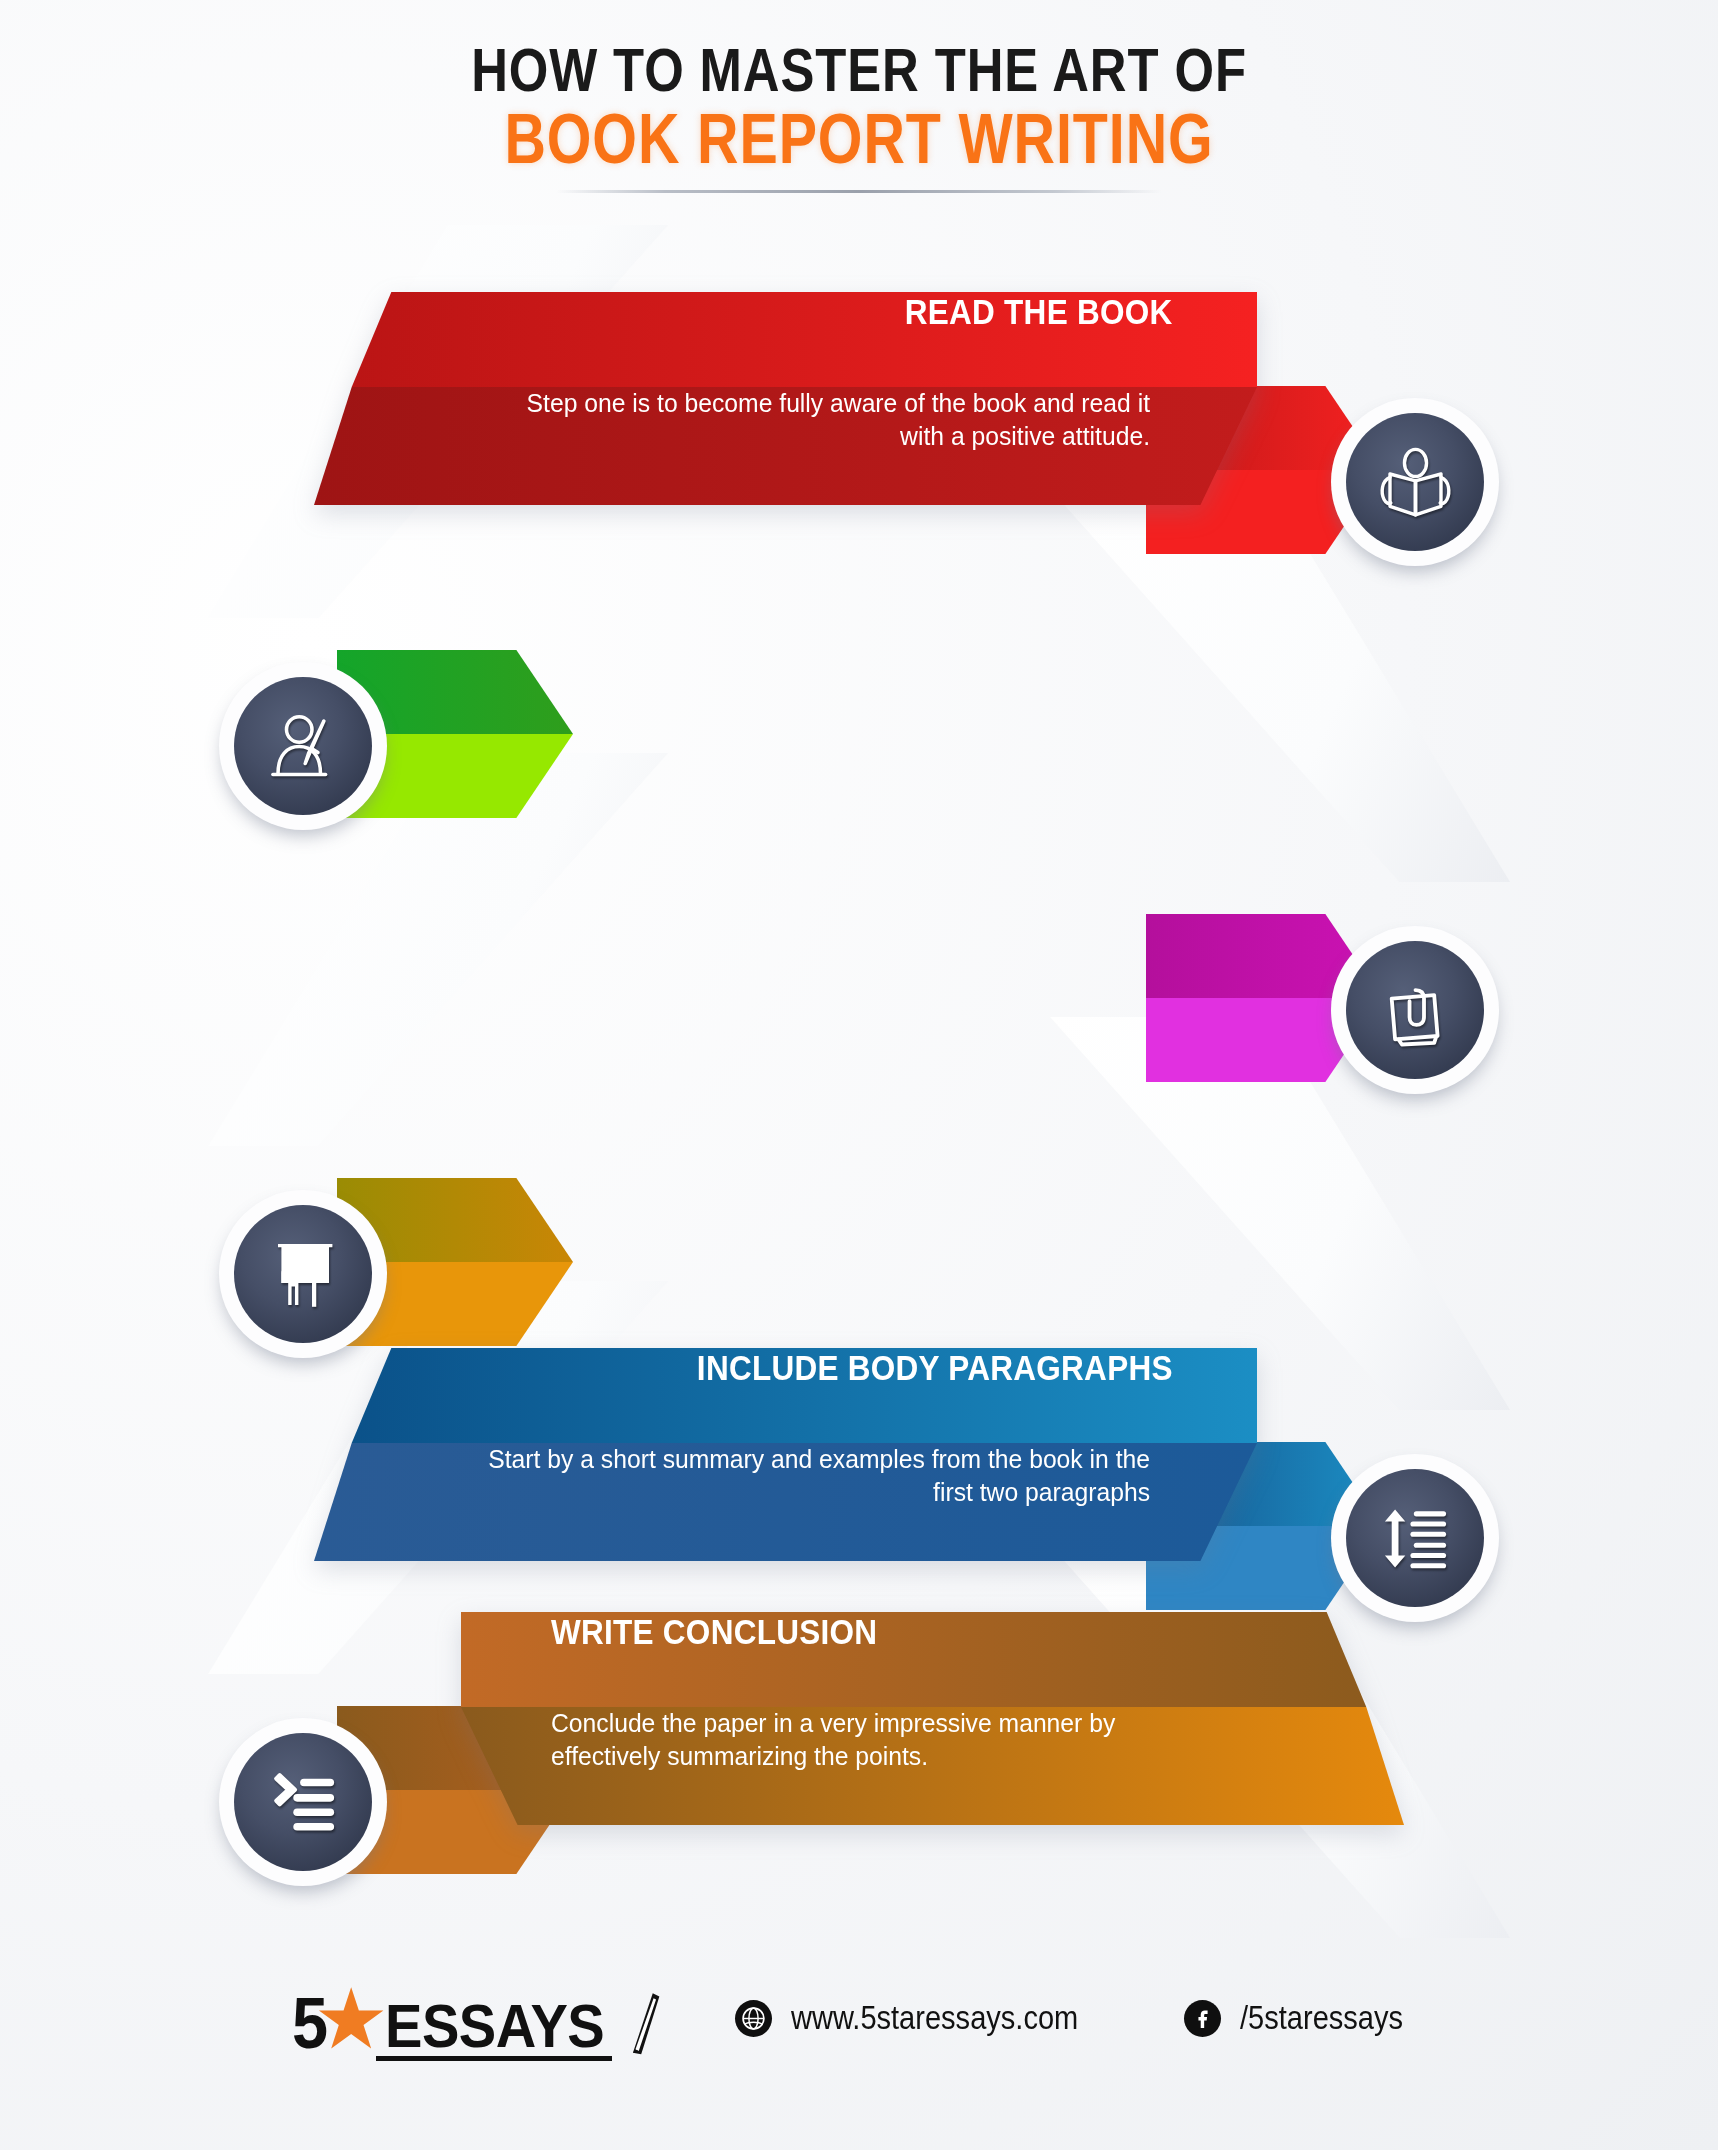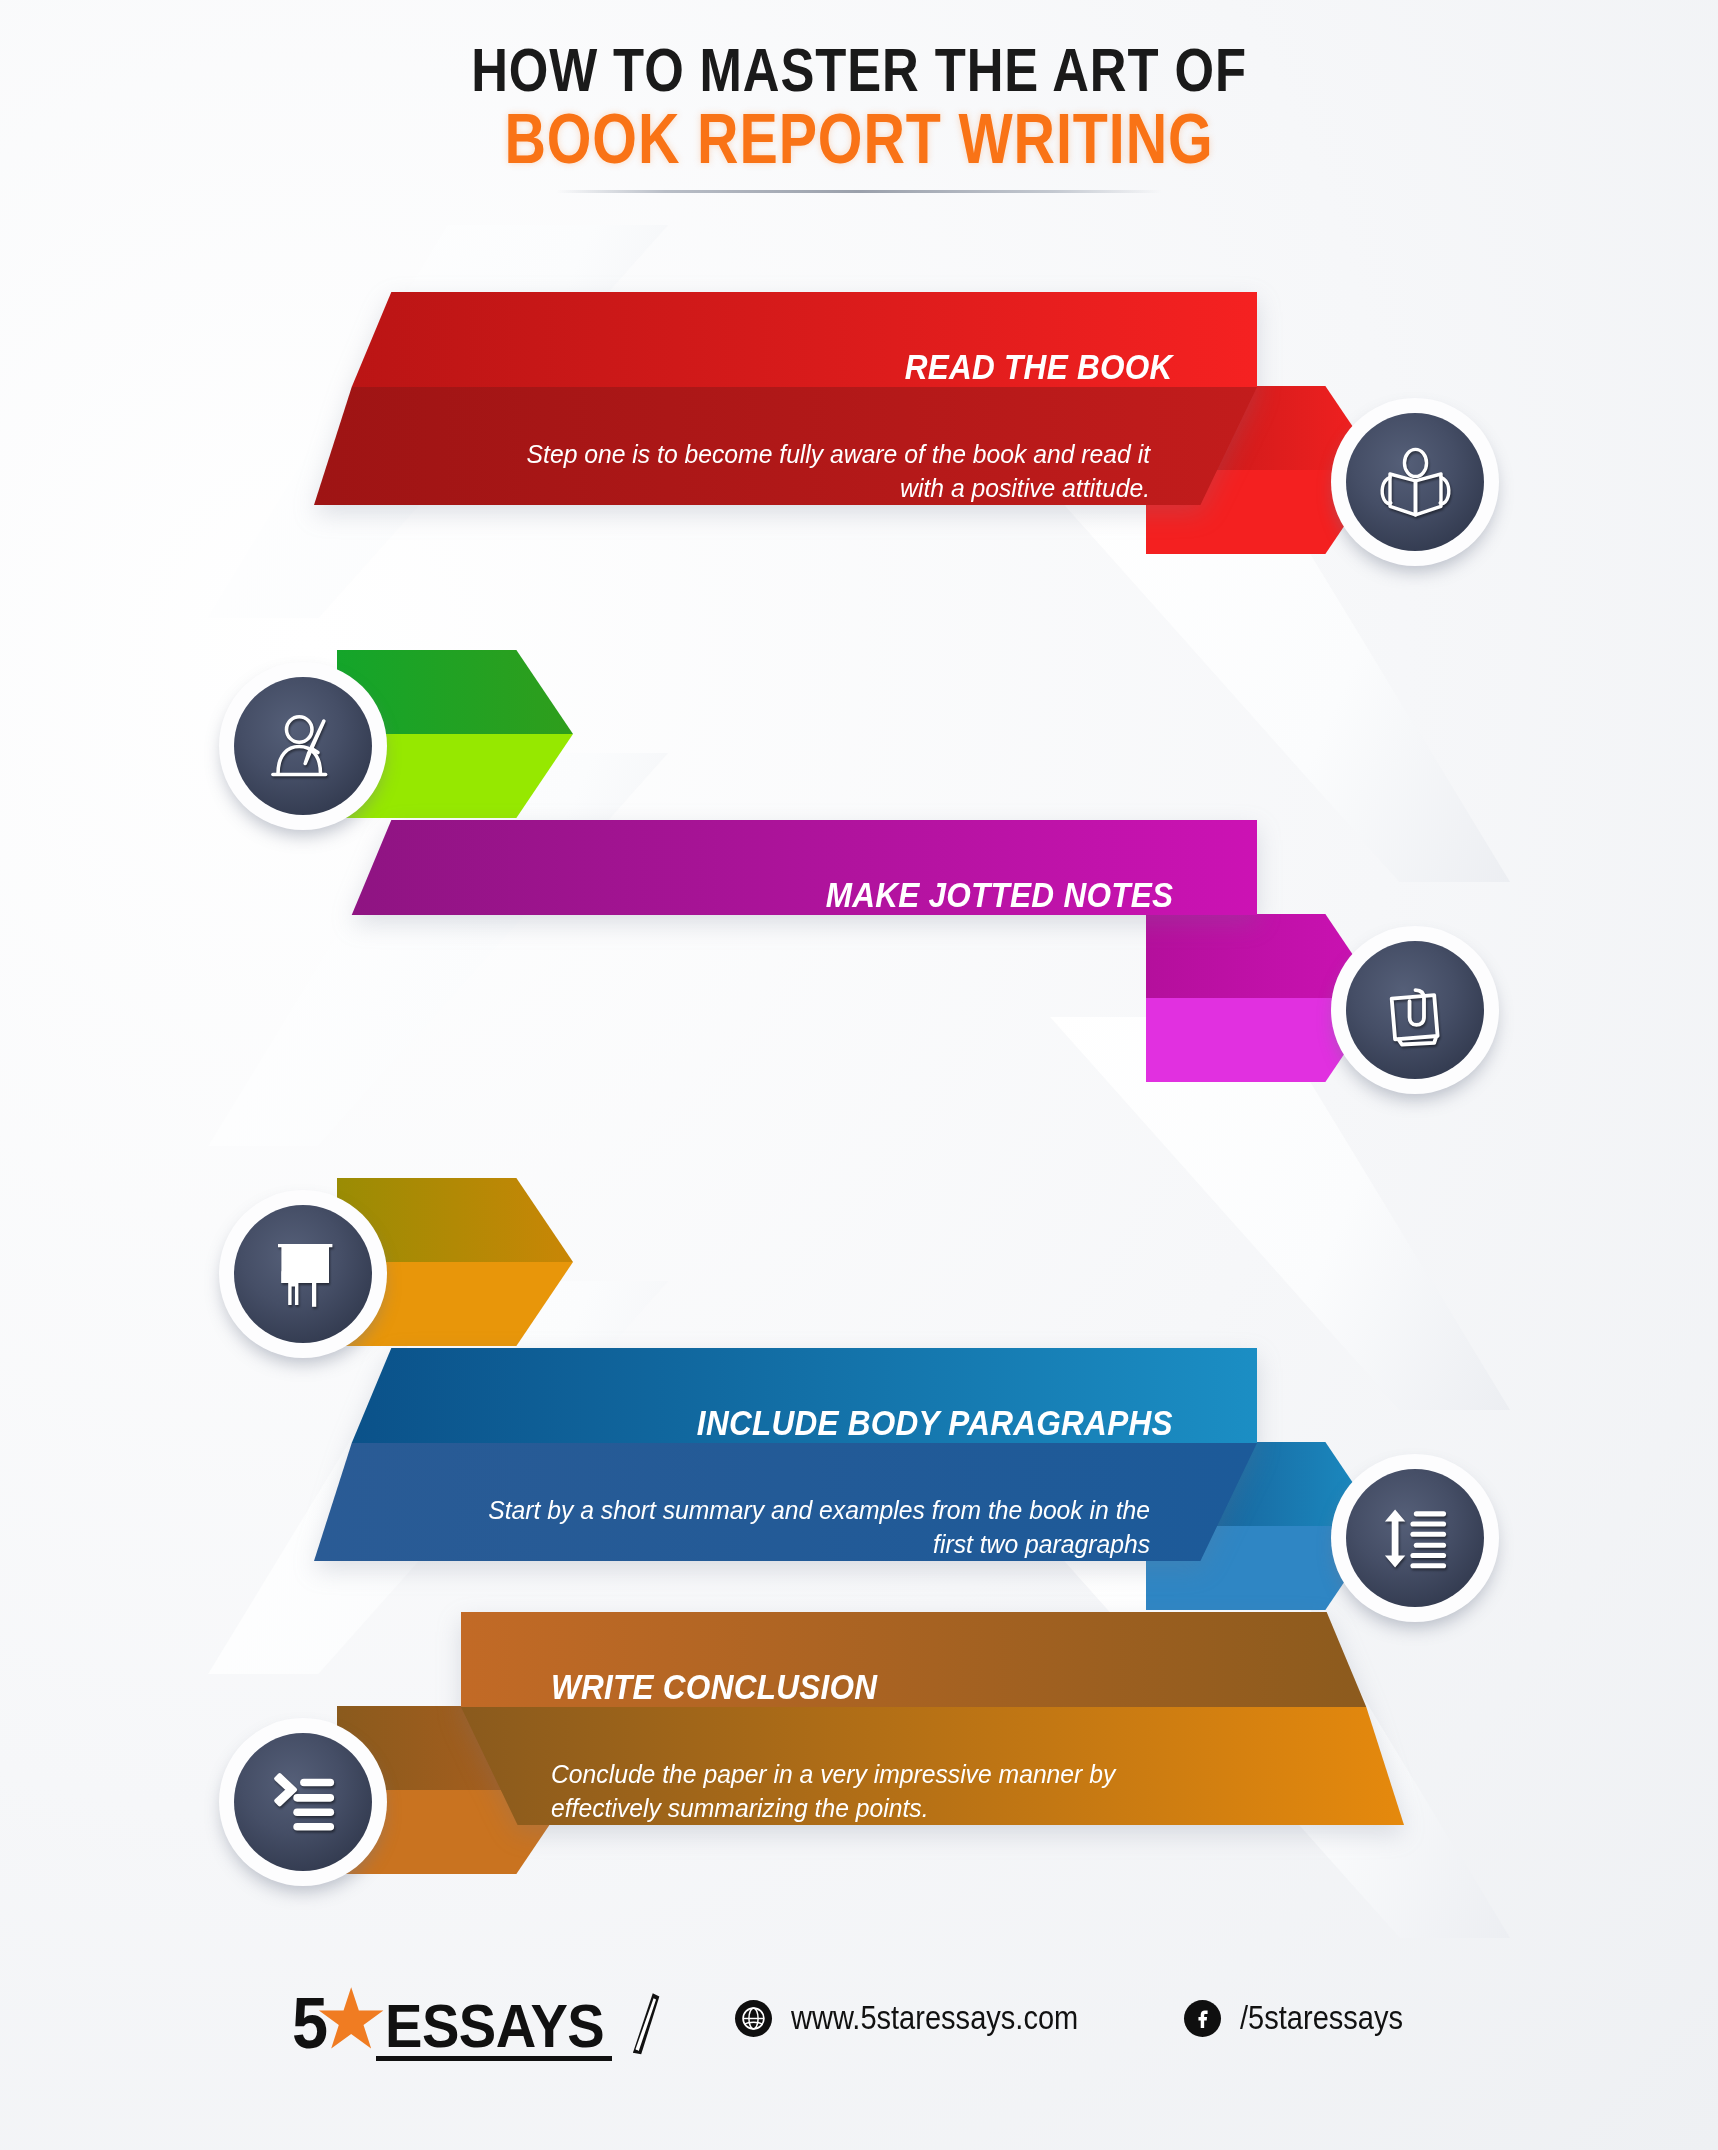--- a/index.html
+++ b/index.html
@@ -64,22 +64,22 @@
   .band.title{top:0;height:95px;}
   .band.body{top:95px;height:118px;}
 
   .step.right .ribbon{left:314px;width:943px;}
   .step.right .band.title{clip-path:polygon(8.2% 0,100% 0,100% 100%,4% 100%);}
   .step.right .band.body{clip-path:polygon(4% 0,100% 0,94% 100%,0 100%);}
   .step.left .ribbon{right:314px;width:943px;}
   .step.left .band.title{clip-path:polygon(0 0,91.8% 0,96% 100%,0 100%);}
   .step.left .band.body{clip-path:polygon(0 0,96% 0,100% 100%,6% 100%);}
 
-  .band-text{position:absolute;inset:0;display:flex;align-items:flex-end;
-    box-sizing:border-box;font-style:italic;}
+  .band-text{position:absolute;inset:0;display:flex;align-items:flex-start;
+    box-sizing:border-box;}
   .step.right .band.title .band-text{justify-content:flex-end;padding-right:84px;}
   .step.right .band.body  .band-text{justify-content:flex-end;padding-right:107px;text-align:right;}
   .step.left  .band.title .band-text{justify-content:flex-start;padding-left:90px;}
   .step.left  .band.body  .band-text{justify-content:flex-start;padding-left:90px;text-align:left;}
 
   .step-title{
     color:#fff;font-weight:700;font-size:35px;letter-spacing:0.3px;
     transform:scaleX(.9);transform-origin:right center;
     white-space:nowrap;
   }
@@ -204,25 +204,20 @@
   </div>
       <div class="step right" style="top: 528px;">
     <div class="sheet"></div>
 
     <div class="tail">
       <div class="t-top" style="background:linear-gradient(90deg, #b40f9c, #cc12b4);"></div>
       <div class="t-bot" style="background:linear-gradient(90deg, #e130e0, #e130e0);"></div>
     </div>
 
     <div class="ribbon">
-      <div class="band title" style="background:linear-gradient(90deg, #8c1480, #cc12b4);">
-        <div class="band-text">
-          <div class="step-title">MAKE JOTTED NOTES</div>
-        </div>
-      </div>
     </div>
 
     <div class="icon-wrap">
       <div class="icon-ring"></div>
       <div class="icon-disc">
 
     <svg viewBox="0 0 100 100">
       <g fill="none" stroke="#ffffff" stroke-width="4.5" stroke-linejoin="round" stroke-linecap="round">
         <path d="M22 36 L72 32 L76 80 L26 84 Z"></path>
         <path d="M30 84 L34 90 L72 88 L74 82"></path>

